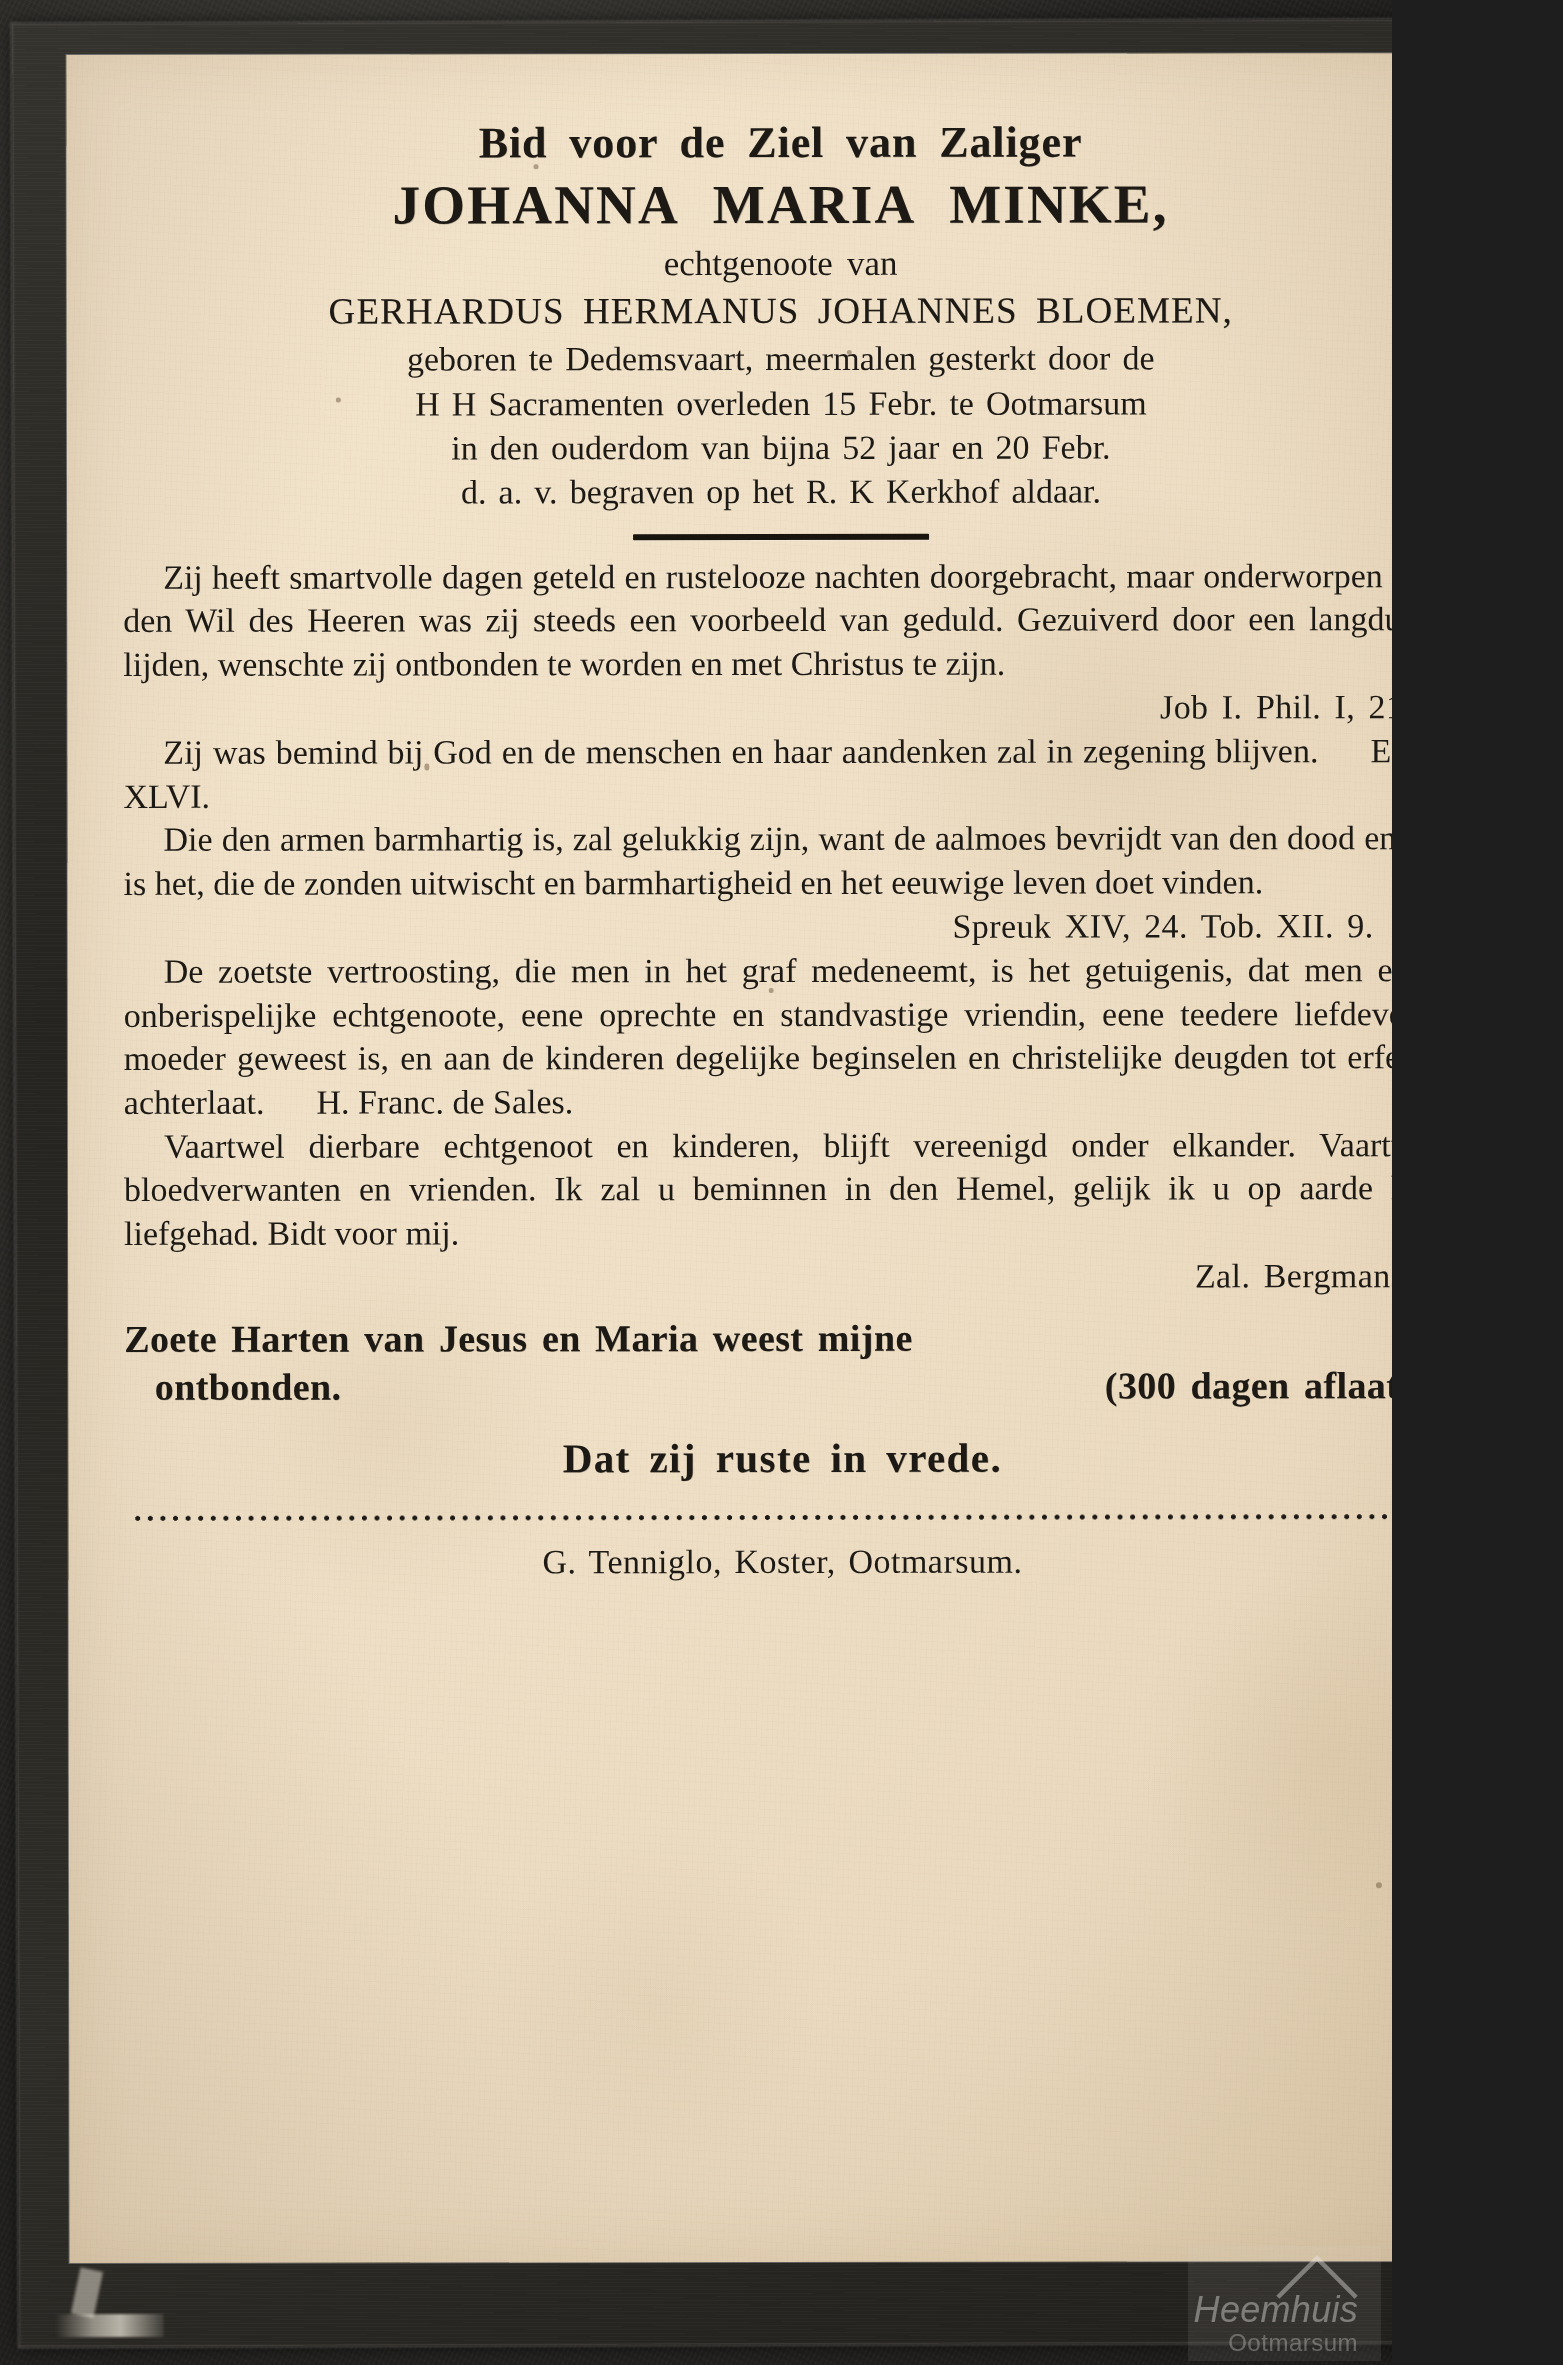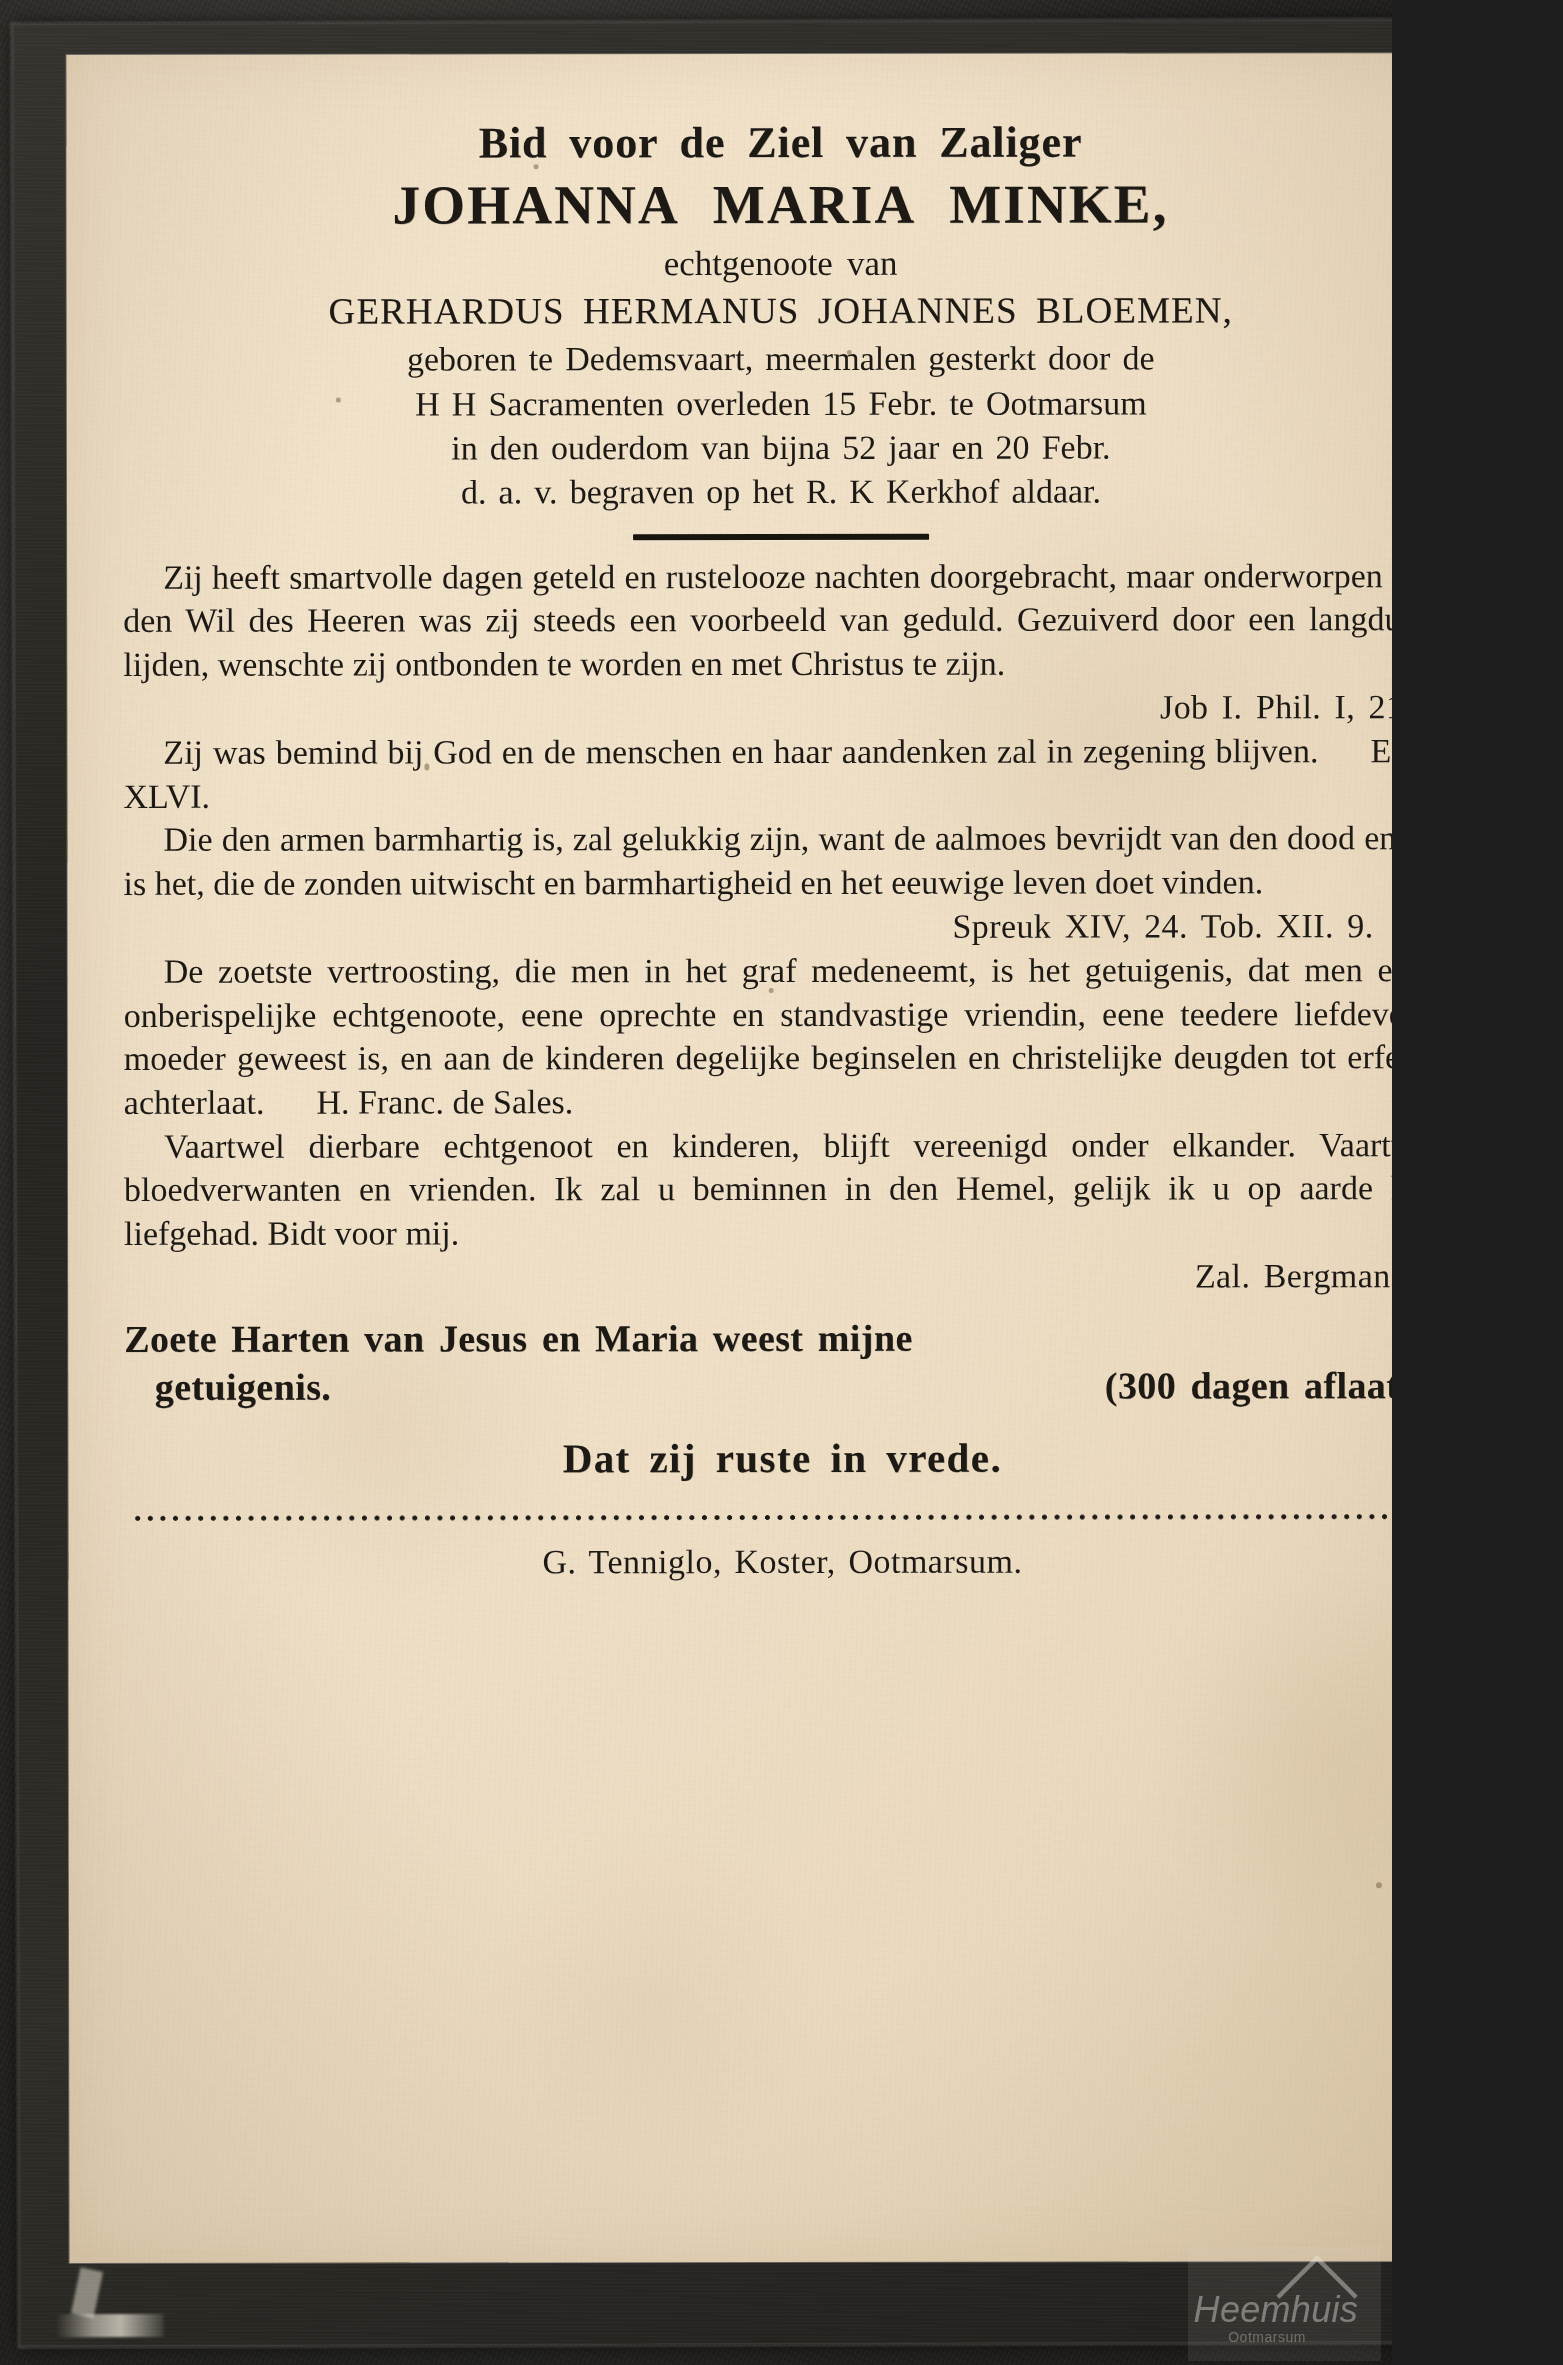--- a/index.html
+++ b/index.html
@@ -270,21 +270,21 @@
     font-size: 36px;
     color: rgba(238,236,231,0.80);
     letter-spacing: 0.3px;
     font-style: italic;
   }
   .watermark .wm-sub {
     position: absolute;
     left: 40px;
     top: 83px;
     font-family: "Liberation Sans", sans-serif;
-    font-size: 14px;
+    font-size: 24px;
     color: rgba(238,236,231,0.62);
     letter-spacing: 0.5px;
   }
   .watermark .wm-roof {
     position: absolute;
     left: 86px;
     top: 5.4px;
     width: 86px;
     height: 48px;
   }
@@ -338,21 +338,21 @@
         <div class="citation inline-right">Spreuk XIV, 24. Tob. XII. 9.</div>
 
         <p class="body-par"><span class="indent"></span><span>De zoetste vertroosting, die men in het graf medeneemt, is het getuigenis, dat men eene onberispelijke echtgenoote, eene oprechte en standvastige vriendin, eene teedere liefdevolle moeder geweest is, en aan de kinderen degelijke beginselen en christelijke deugden tot erfenis achterlaat.</span><span style="display:inline-block;width:52px;"></span><span>H. Franc. de Sales.</span></p>
 
         <p class="body-par"><span class="indent"></span><span>Vaartwel dierbare echtgenoot en kinderen, blijft vereenigd onder elkander. Vaartwel bloedverwanten en vrienden. Ik zal u beminnen in den Hemel, gelijk ik u op aarde heb liefgehad. Bidt voor mij.</span></p>
         <div class="citation">Zal. Bergmans,</div>
 
         <div class="invocation">
           <div>Zoete Harten van Jesus en Maria weest mijne</div>
           <div class="second-row">
-            <span class="left">getuigenis.</span>
+            <span class="left">ontbonden.</span>
             <span class="right">(300 dagen aflaat).</span>
           </div>
         </div>
 
         <div class="rip">Dat zij ruste in vrede.</div>
 
         <div class="dotted-rule"></div>
 
         <div class="imprint">G. Tenniglo, Koster, Ootmarsum.</div>
 

